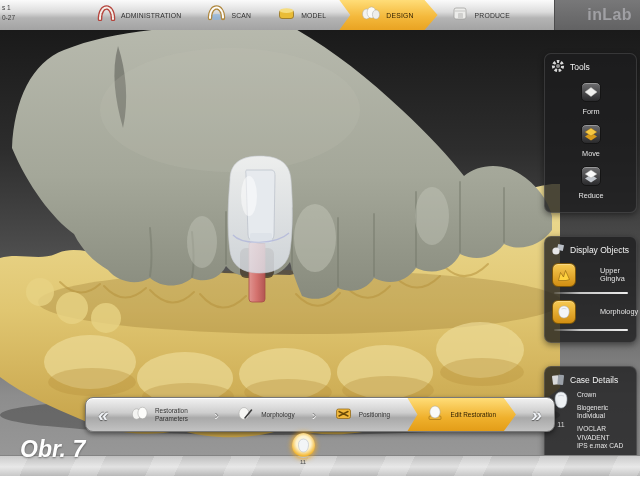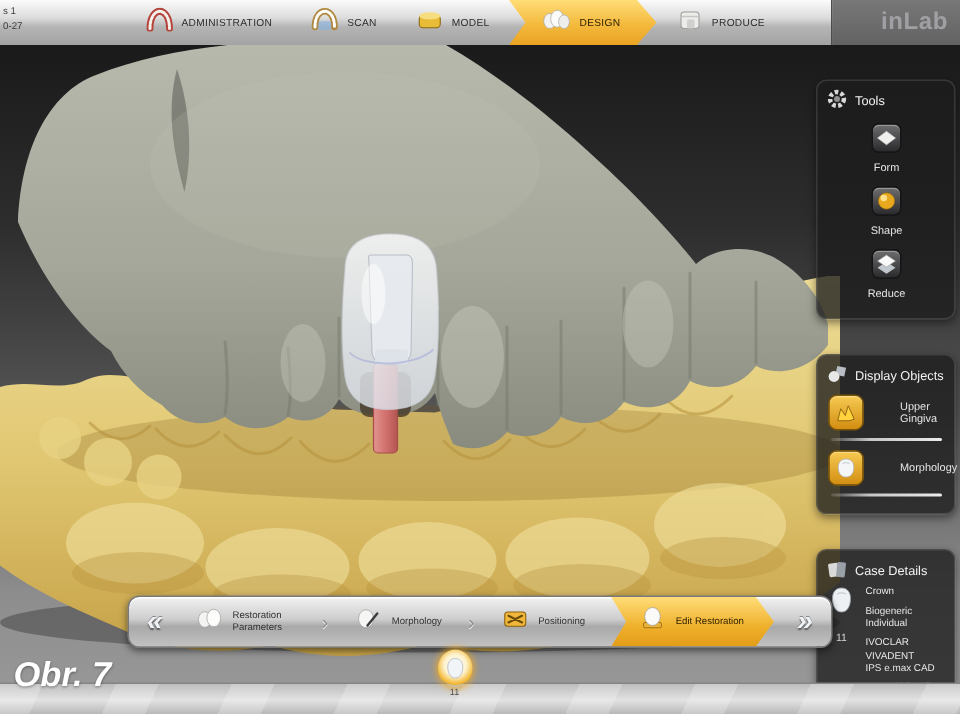--- a/index.html
+++ b/index.html
@@ -63,21 +63,21 @@
     clip-path:polygon(0 0, calc(100% - 12px) 0, 100% 50%, calc(100% - 12px) 100%, 0 100%, 10px 50%);
     padding:0 20px 0 18px; }
   .step.active .step-label { color:#2b1d00; }
   .sep { color:#8d8d8d; font-size:13px; text-shadow:0 1px 0 #fff; }
 
   
   .bottombar { position:absolute; left:0; top:455px; width:640px; height:25px;
     background:linear-gradient(180deg,#bdbdbd 0%,#e2e2e2 45%,#a6a6a6 100%); border-top:1px solid #848484; }
   .bottombar::after { content:""; position:absolute; inset:0;
     background:repeating-linear-gradient(115deg, rgba(255,255,255,.22) 0 26px, rgba(255,255,255,0) 26px 70px); }
-  .caption { position:absolute; left:9px; top:436px; font-size:23px; font-weight:bold; font-style:italic;
+  .caption { position:absolute; left:20px; top:436px; font-size:23px; font-weight:bold; font-style:italic;
     color:#ffffff; text-shadow:0 1px 2px rgba(0,0,0,.4); }
   .tooth-indicator { position:absolute; left:287px; top:433px; width:32px; text-align:center; cursor:pointer; }
   .tooth-glow { width:23px; height:25px; margin:0 auto; border-radius:50%;
     background:radial-gradient(circle at 50% 42%, #ffffff 0%, #fdf2cc 40%, #f3b52e 68%, rgba(243,181,46,0) 76%);
     box-shadow:0 0 5px 1px rgba(245,170,30,.85); display:flex; align-items:center; justify-content:center; }
   .tooth-num { font-size:6px; color:#4e4e4e; margin-top:1px; }
 </style>
 </head>
 <body>
 
@@ -253,25 +253,25 @@
         <span class="icon-btn">
           <svg width="14" height="14" viewBox="0 0 14 14">
               <polygon points="7,2.5 13,7 7,11.5 1,7" fill="#f0f0ee" stroke="#c2c2c0" stroke-width=".5"></polygon>
             </svg>
         </span>
         <span class="item-label">Form</span>
       </div>
       <div class="tool-item">
         <span class="icon-btn">
           <svg width="14" height="14" viewBox="0 0 14 14">
-              <circle cx="7" cy="7" r="5.5" fill="#e8a81e" stroke="#8a5f0d" stroke-width=".4"></circle>
-              <circle cx="5.2" cy="5" r="2.2" fill="#ffe08a"></circle>
-            </svg>
-        </span>
-        <span class="item-label">Shape</span>
+              <polygon points="7,5.5 13,9.5 7,13.5 1,9.5" fill="#d69a1a"></polygon>
+              <polygon points="7,1 13,5 7,9 1,5" fill="#f5c842" stroke="#8a5f0d" stroke-width=".4"></polygon>
+            </svg>
+        </span>
+        <span class="item-label">Move</span>
       </div>
       <div class="tool-item">
         <span class="icon-btn">
           <svg width="14" height="14" viewBox="0 0 14 14">
               <polygon points="7,5.5 13,9.5 7,13.5 1,9.5" fill="#c3c8ce"></polygon>
               <polygon points="7,1 13,5 7,9 1,5" fill="#fafafa" stroke="#9a9a98" stroke-width=".4"></polygon>
             </svg>
         </span>
         <span class="item-label">Reduce</span>
       </div>

